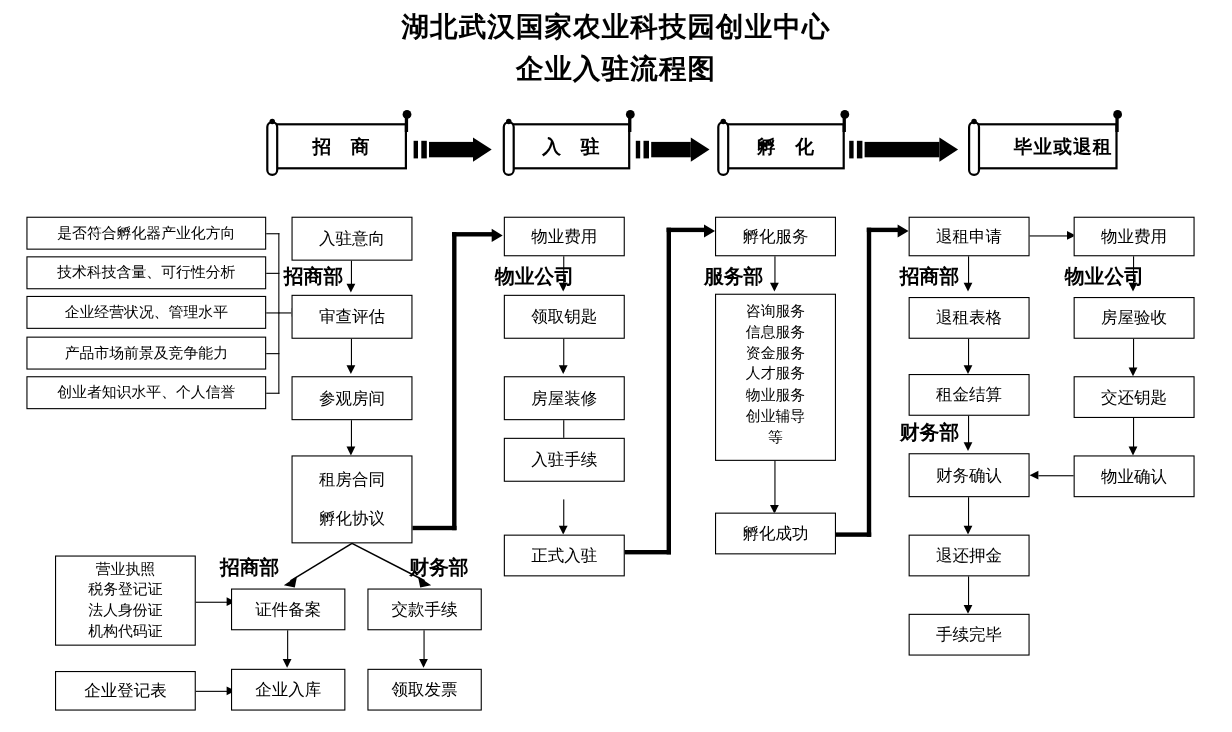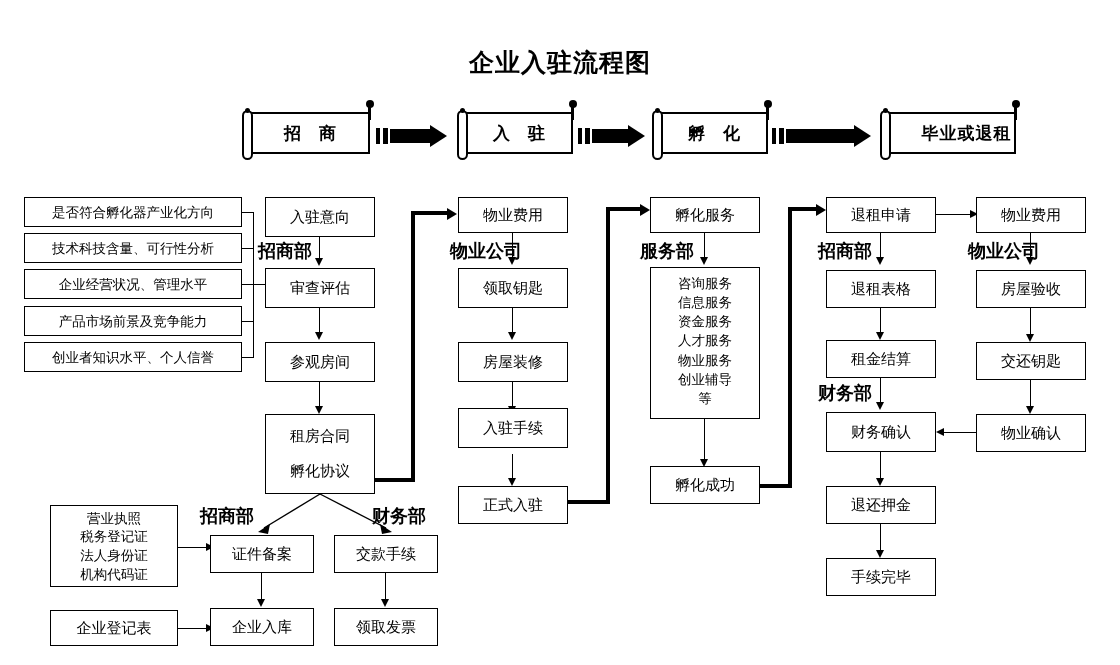--- a/index.html
+++ b/index.html
@@ -153,20 +153,21 @@
   .tvline{ position:absolute; width:4px; background:#000; }
   .thline{ position:absolute; height:4px; background:#000; }
 
   .svgoverlay{ position:absolute; left:0; top:0; width:1120px; height:665px; pointer-events:none; }
 </style>
 </head>
 <body>
 
 <div id="page">
 
+  <div class="title title1">湖北武汉国家农业科技园创业中心</div>
   <div class="title title2">企业入驻流程图</div>
 
   <div class="banner" style="left:240px;top:108px;width:130px;">
     <div class="body">
       <span class="label">招  商</span>
     </div>
     <div class="rollL"></div>
     <div class="knobL"></div>
     <div class="rollR"></div>
     <div class="knobR"></div>
@@ -287,21 +288,21 @@
   </div>
   <div class="vline" style="left:512px;top:308px;height:30px;"></div>
   <div class="arrowdown" style="left:508px;top:332px;"></div>
 
   <div class="box" style="left:458px;top:342px;width:110px;height:40px;">
     <span class="ln">房屋装修</span>
   </div>
   <div class="vline" style="left:512px;top:382px;height:30px;"></div>
   <div class="arrowdown" style="left:508px;top:406px;"></div>
 
-  <div class="box" style="left:458px;top:408px;width:110px;height:40px;">
+  <div class="box" style="left:458px;top:398px;width:110px;height:40px;">
     <span class="ln">入驻手续</span>
   </div>
   <div class="vline" style="left:512px;top:454px;height:30px;"></div>
   <div class="arrowdown" style="left:508px;top:478px;"></div>
 
   <div class="box" style="left:458px;top:486px;width:110px;height:38px;">
     <span class="ln">正式入驻</span>
   </div>
 
   <div class="thline" style="left:568px;top:500px;width:42px;"></div>

